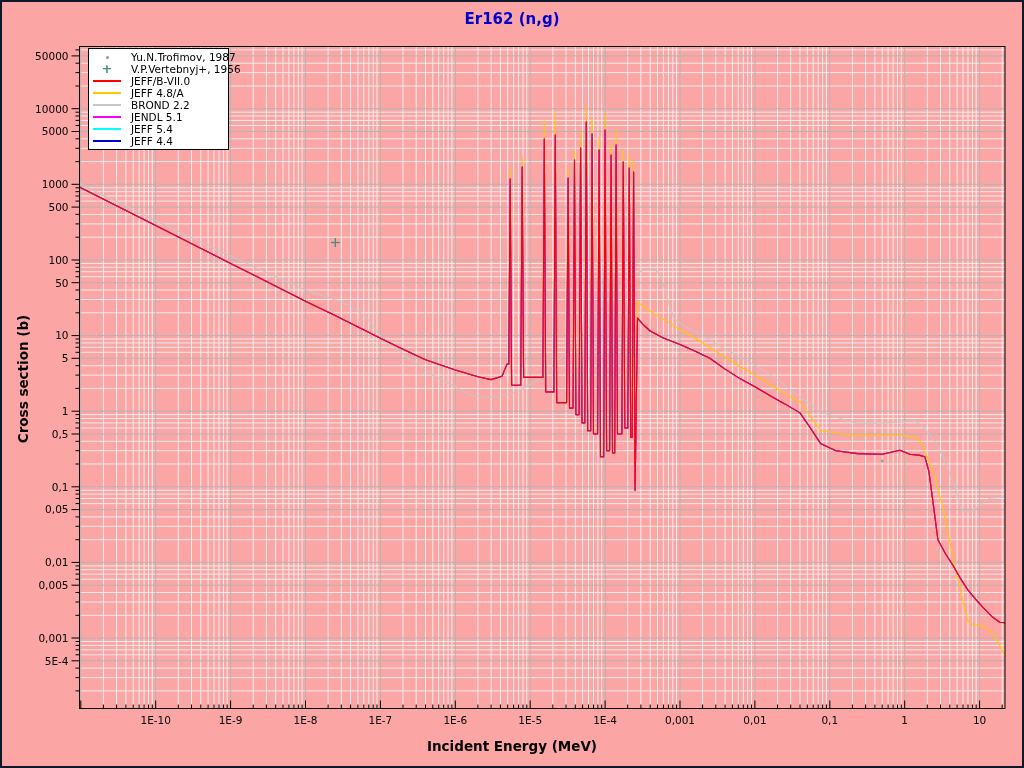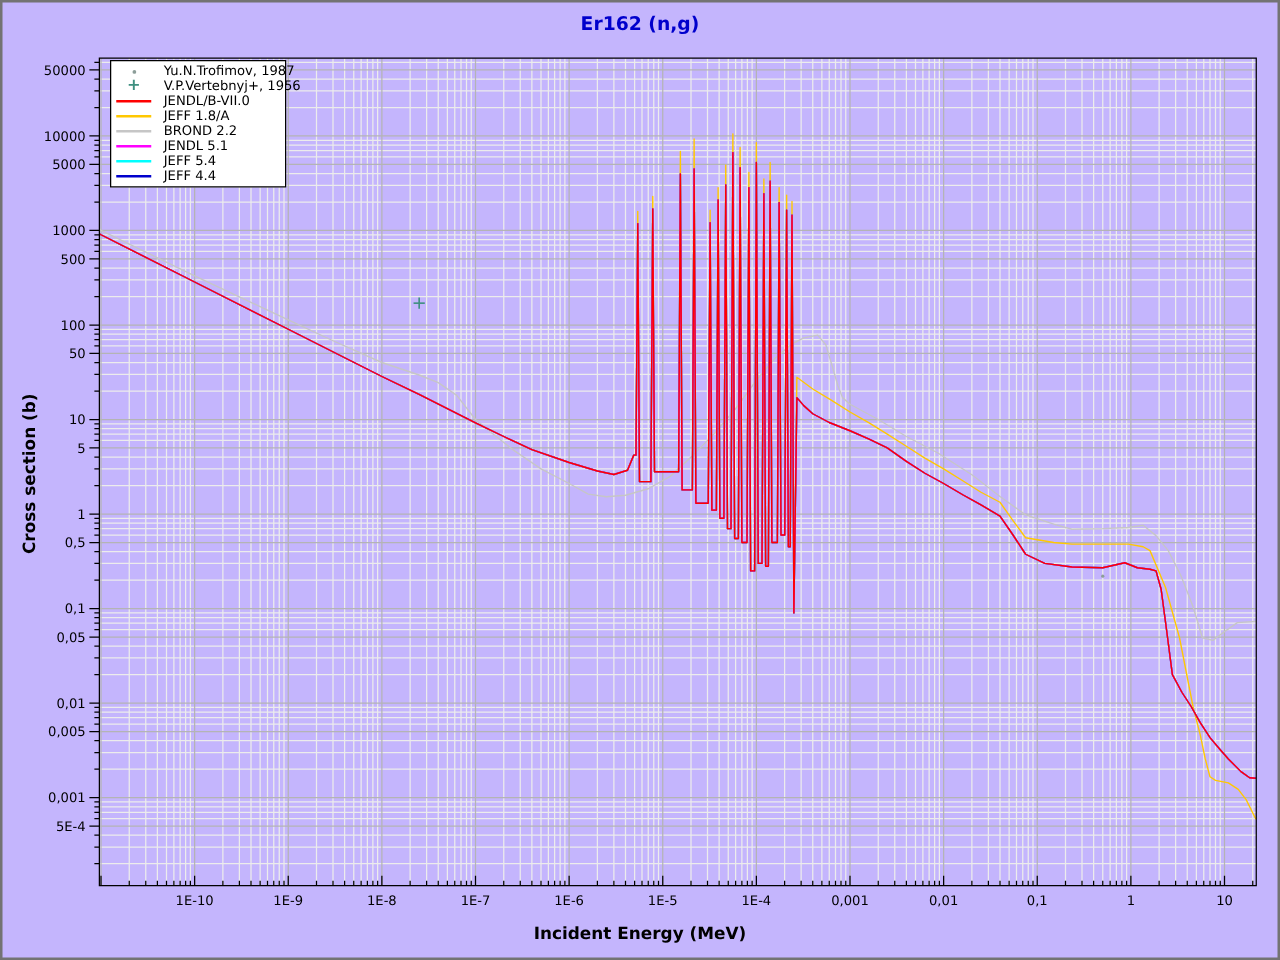--- a/index.html
+++ b/index.html
@@ -1,17 +1,17 @@
 <!DOCTYPE html>
 <html><head>
 <meta charset="utf-8">
 <style>
   html,body{margin:0;padding:0;background:#fff;}
-  .frame{position:relative;width:1020px;height:764px;border:2px solid #737373;
-         background:#c4b5fd;font-family:"DejaVu Sans","Liberation Sans",sans-serif;overflow:hidden;}
+  .frame{position:relative;width:1020px;height:764px;border:2px solid #0f172a;
+         background:#fca5a5;font-family:"DejaVu Sans","Liberation Sans",sans-serif;overflow:hidden;}
   .title{position:absolute;top:8px;left:0;right:0;text-align:center;
          font-size:15px;font-weight:bold;}
   svg{position:absolute;left:0;top:0;}
   .legend{position:absolute;left:86px;top:46px;width:141px;height:102px;
           border:1px solid #000;background:#fff;box-sizing:border-box;
           display:flex;flex-direction:column;justify-content:center;padding:2px 0;}
   .lrow{display:flex;align-items:center;height:12px;}
   .lmark{width:30px;margin-left:3px;display:flex;align-items:center;justify-content:center;flex:none;}
   .llab{margin-left:9px;font-size:10.5px;color:#000;white-space:nowrap;}
   text{font-family:"DejaVu Sans","Liberation Sans",sans-serif;}
@@ -471,27 +471,27 @@
       <div class="lrow">
         <span class="lmark">
           <span style="color: rgb(63, 144, 128); font-size: 13px; line-height: 0; font-weight: bold;">+</span>
         </span>
         <span class="llab">V.P.Vertebnyj+, 1956</span>
       </div>
       <div class="lrow">
         <span class="lmark">
           <span style="width: 28px; height: 2px; background: rgb(254, 0, 0);"></span>
         </span>
-        <span class="llab">JENDL/B-VII.0</span>
+        <span class="llab">JEFF/B-VII.0</span>
       </div>
       <div class="lrow">
         <span class="lmark">
           <span style="width: 28px; height: 2px; background: rgb(255, 200, 0);"></span>
         </span>
-        <span class="llab">JEFF 1.8/A</span>
+        <span class="llab">JEFF 4.8/A</span>
       </div>
       <div class="lrow">
         <span class="lmark">
           <span style="width: 28px; height: 2px; background: rgb(198, 198, 198);"></span>
         </span>
         <span class="llab">BROND 2.2</span>
       </div>
       <div class="lrow">
         <span class="lmark">
           <span style="width: 28px; height: 2px; background: rgb(255, 0, 255);"></span>

